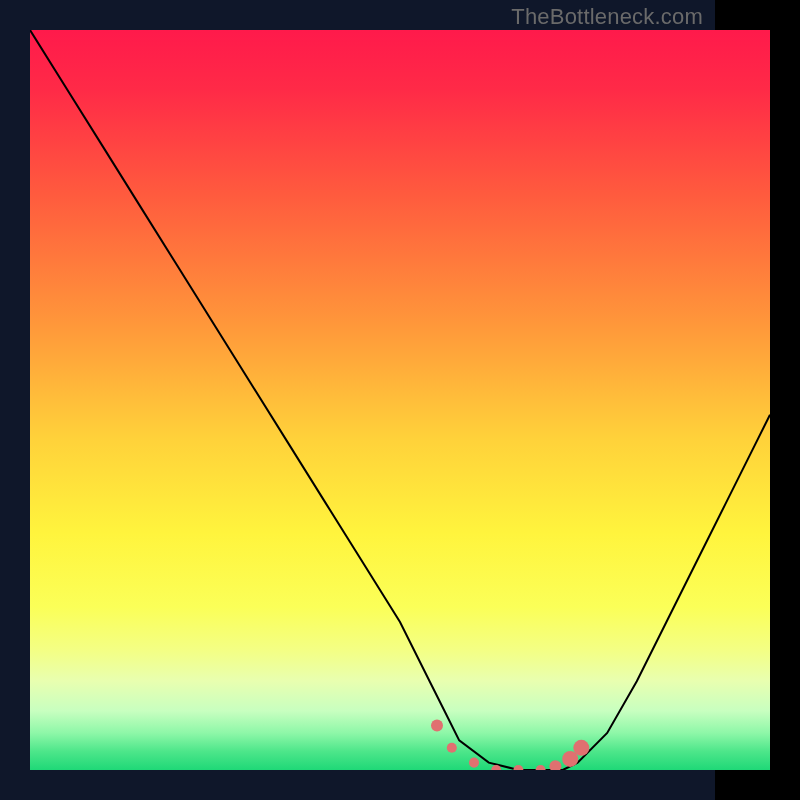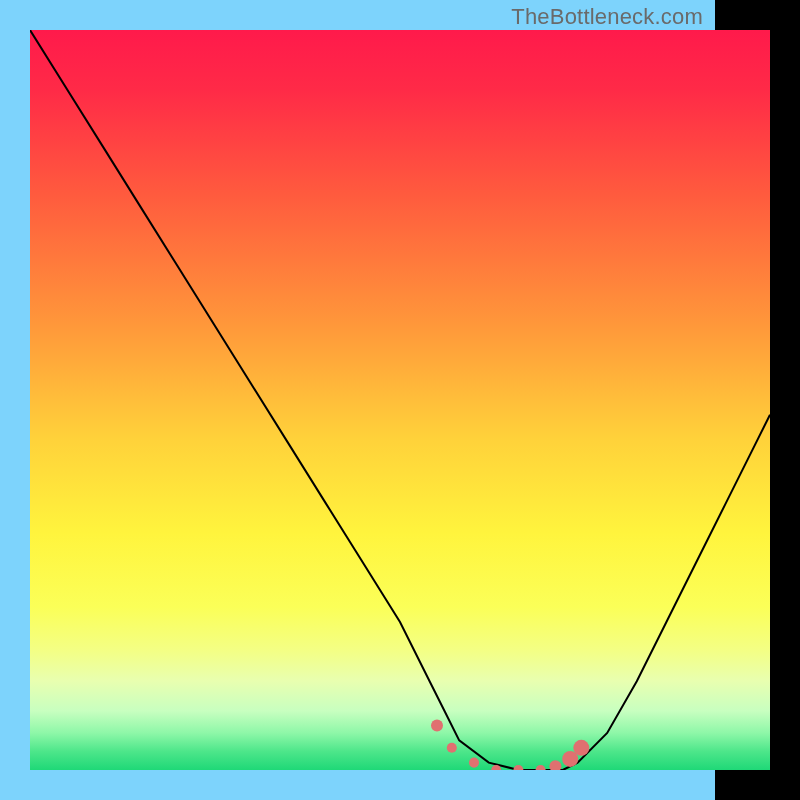--- a/index.html
+++ b/index.html
@@ -8,21 +8,21 @@
     width: 800px;
     height: 800px;
     overflow: hidden;
     background: #000;
     font-family: Arial, Helvetica, sans-serif;
   }
   .frame {
     position: absolute;
     top: 0; left: 0;
     width: 715px; height: 800px;
-    background: #7dd3fc;
+    background: #0f172a;
   }
   .plot {
     position: absolute;
     top: 30px;
     left: 30px;
     width: 740px;
     height: 740px;
     overflow: hidden;
   }
   .bg-gradient {

